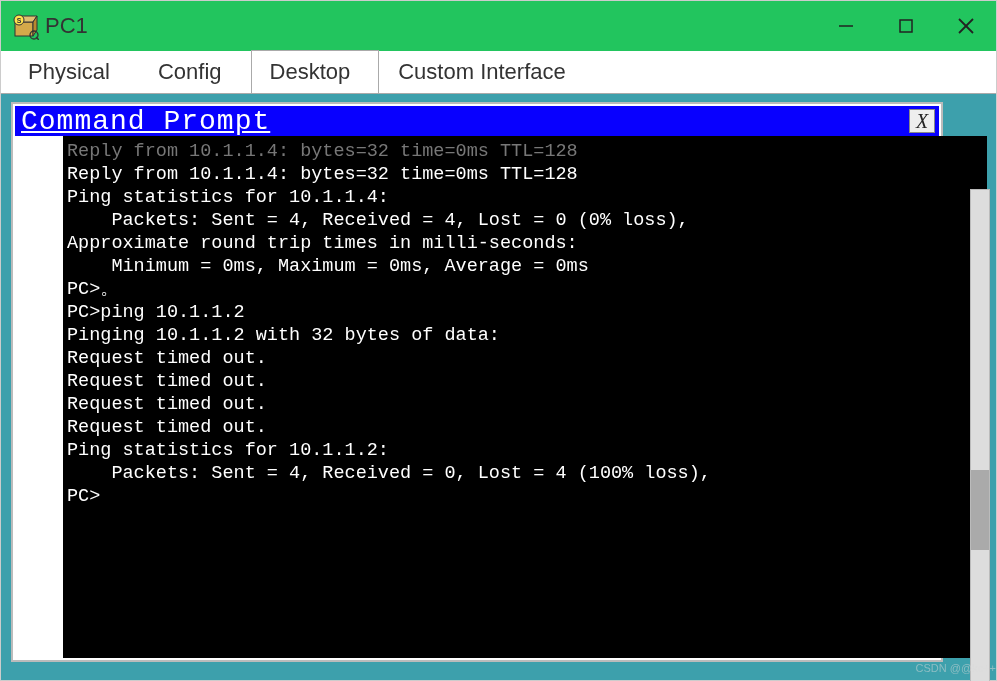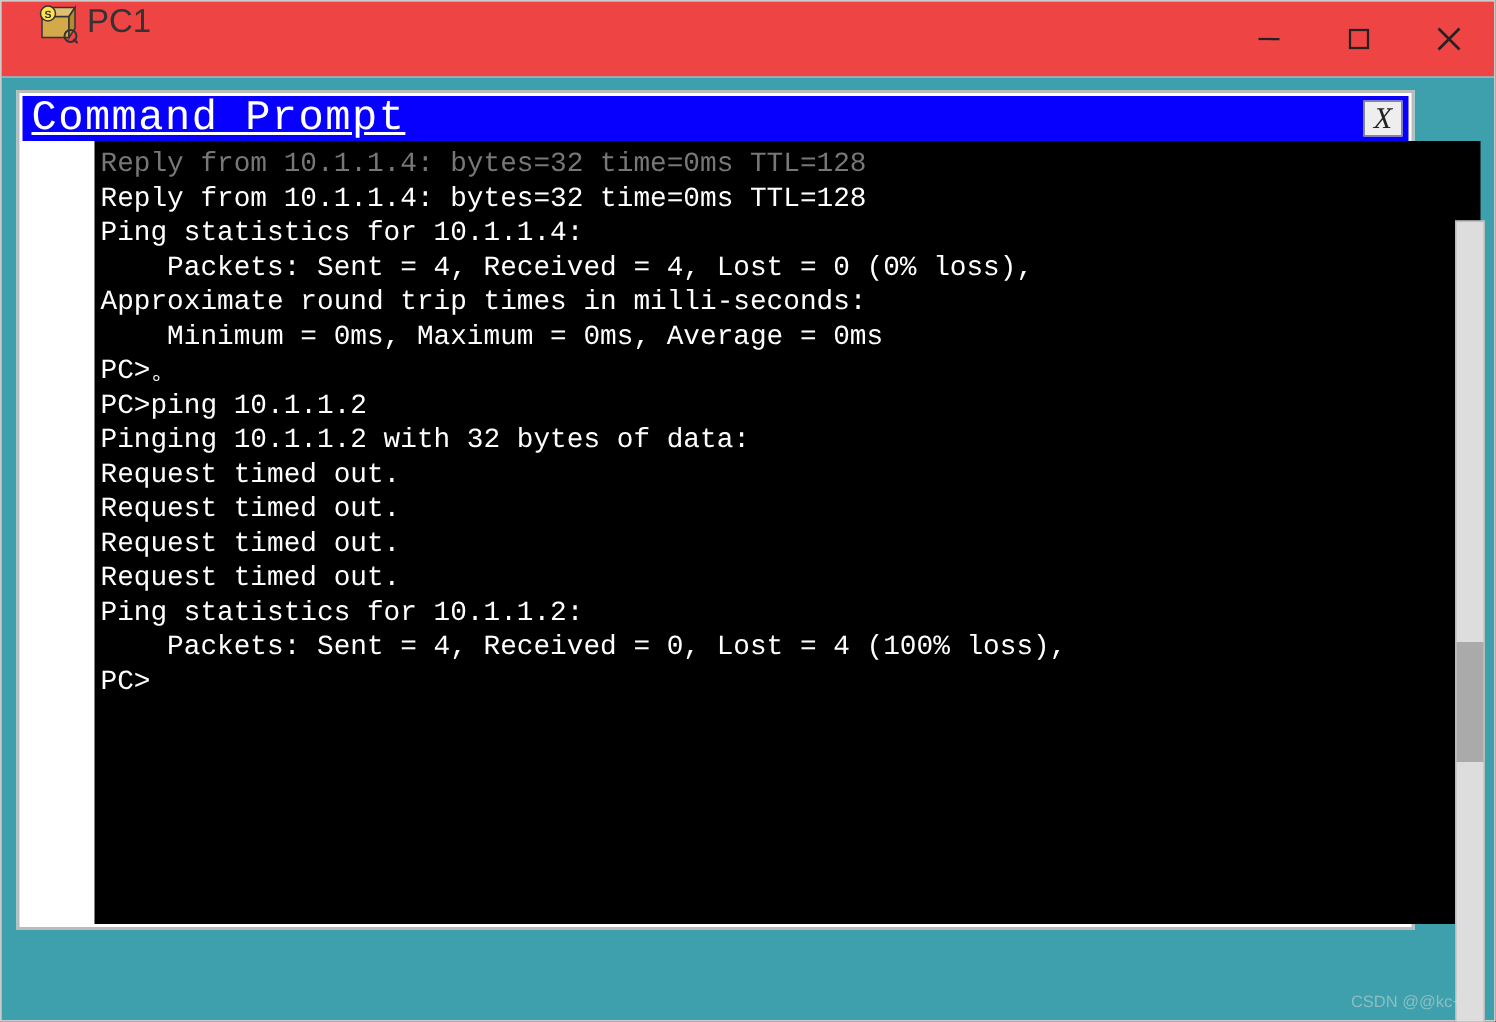--- a/index.html
+++ b/index.html
@@ -1,20 +1,20 @@
 <!DOCTYPE html>
 <html><head>
   <meta charset="utf-8">
   <style>
     * { box-sizing: border-box; margin: 0; padding: 0; }
     html, body { width: 997px; height: 681px; overflow: hidden; font-family: "Segoe UI", Arial, sans-serif; background: #fff; }
     
     .window { width: 997px; height: 681px; display: flex; flex-direction: column; background: #fff; border: 1px solid #ccc; }
     
-    .titlebar { height: 50px; display: flex; align-items: flex-start; padding: 0 0 0 23px; background: #ef4444; }
+    .titlebar { height: 50px; display: flex; align-items: center; padding: 0 0 0 10px; background: #22c55e; }
     .title-icon { width: 28px; height: 28px; margin-right: 6px; position: relative; }
     .title-icon svg { width: 28px; height: 28px; }
     .window-title { font-size: 22px; color: #333; flex: 1; }
     .win-controls { display: flex; height: 100%; }
     .win-btn { width: 60px; height: 50px; display: flex; align-items: center; justify-content: center; cursor: pointer; }
     
     .tabstrip { height: 42px; display: flex; align-items: flex-end; background: #fff; padding-left: 8px; }
     .tab { padding: 8px 28px 8px 18px; font-size: 22px; color: #333; cursor: pointer; border: 1px solid transparent; margin-bottom: -1px; }
     .tab.active { border: 1px solid #aaa; border-bottom: 1px solid #fff; background: #fff; border-radius: 0; }
     
@@ -30,21 +30,21 @@
     .terminal-content { color: #fff; font-family: "Courier New", monospace; font-size: 18.5px; line-height: 23px; padding: 4px 4px 2px 4px; white-space: pre; overflow: hidden; height: 100%; }
     .term-line { display: block; }
     .term-line.cut { color: #777; }
     
     .side-scroll { position: absolute; right: 6px; top: 95px; width: 20px; height: 566px; background: #ddd; border: 1px solid #bbb; }
     .side-scroll-thumb { position: absolute; left: 0; width: 18px; height: 80px; top: 280px; background: #aaa; }
     
     .term-scroll { position: absolute; right: -1px; top: 140px; width: 16px; height: 385px; background: #333; }
     .term-scroll-thumb { position: absolute; left: 0; width: 16px; height: 22px; bottom: 0; background: #ccc; }
     
-    .watermark { position: absolute; right: 15px; bottom: 6px; color: rgba(220,220,220,0.5); font-size: 11px; z-index: 20; }
+    .watermark { position: absolute; right: 0; bottom: 6px; color: rgba(220,220,220,0.5); font-size: 11px; z-index: 20; }
   </style>
 </head>
 <body>
 
 <div class="window">
   <div class="titlebar">
     <span class="title-icon">
       <svg viewBox="0 0 28 28">
         <rect x="4" y="10" width="18" height="14" fill="#d4a94a" stroke="#333" stroke-width="1"></rect>
         <polygon points="4,10 8,4 26,4 22,10" fill="#e0c070" stroke="#333" stroke-width="1"></polygon>
@@ -69,20 +69,26 @@
       </div>
       <div class="win-btn close">
         <svg width="18" height="18">
             <line x1="2" y1="2" x2="16" y2="16" stroke="#222" stroke-width="1.8"></line>
             <line x1="16" y1="2" x2="2" y2="16" stroke="#222" stroke-width="1.8"></line>
           </svg>
       </div>
     </div>
   </div>
 
+  <div class="tabstrip">
+    <div class="tab">Physical</div>
+    <div class="tab">Config</div>
+    <div class="tab active">Desktop</div>
+    <div class="tab">Custom Interface</div>
+  </div>
 
   <div class="content-area">
     <div class="cmd-window">
       <div class="cmd-titlebar">
         <div class="cmd-title">Command Prompt</div>
         <div class="cmd-close">X</div>
       </div>
       <div class="terminal">
         <div class="terminal-content" id="terminal-content"><span class="term-line cut">Reply from 10.1.1.4: bytes=32 time=0ms TTL=128</span><span class="term-line">Reply from 10.1.1.4: bytes=32 time=0ms TTL=128</span><span class="term-line"></span><span class="term-line">Ping statistics for 10.1.1.4:</span><span class="term-line">    Packets: Sent = 4, Received = 4, Lost = 0 (0% loss),</span><span class="term-line">Approximate round trip times in milli-seconds:</span><span class="term-line">    Minimum = 0ms, Maximum = 0ms, Average = 0ms</span><span class="term-line"></span><span class="term-line">PC&gt;。</span><span class="term-line">PC&gt;ping 10.1.1.2</span><span class="term-line"></span><span class="term-line">Pinging 10.1.1.2 with 32 bytes of data:</span><span class="term-line"></span><span class="term-line">Request timed out.</span><span class="term-line">Request timed out.</span><span class="term-line">Request timed out.</span><span class="term-line">Request timed out.</span><span class="term-line"></span><span class="term-line">Ping statistics for 10.1.1.2:</span><span class="term-line">    Packets: Sent = 4, Received = 0, Lost = 4 (100% loss),</span><span class="term-line"></span><span class="term-line">PC&gt;</span></div>
         <div class="term-scroll">

